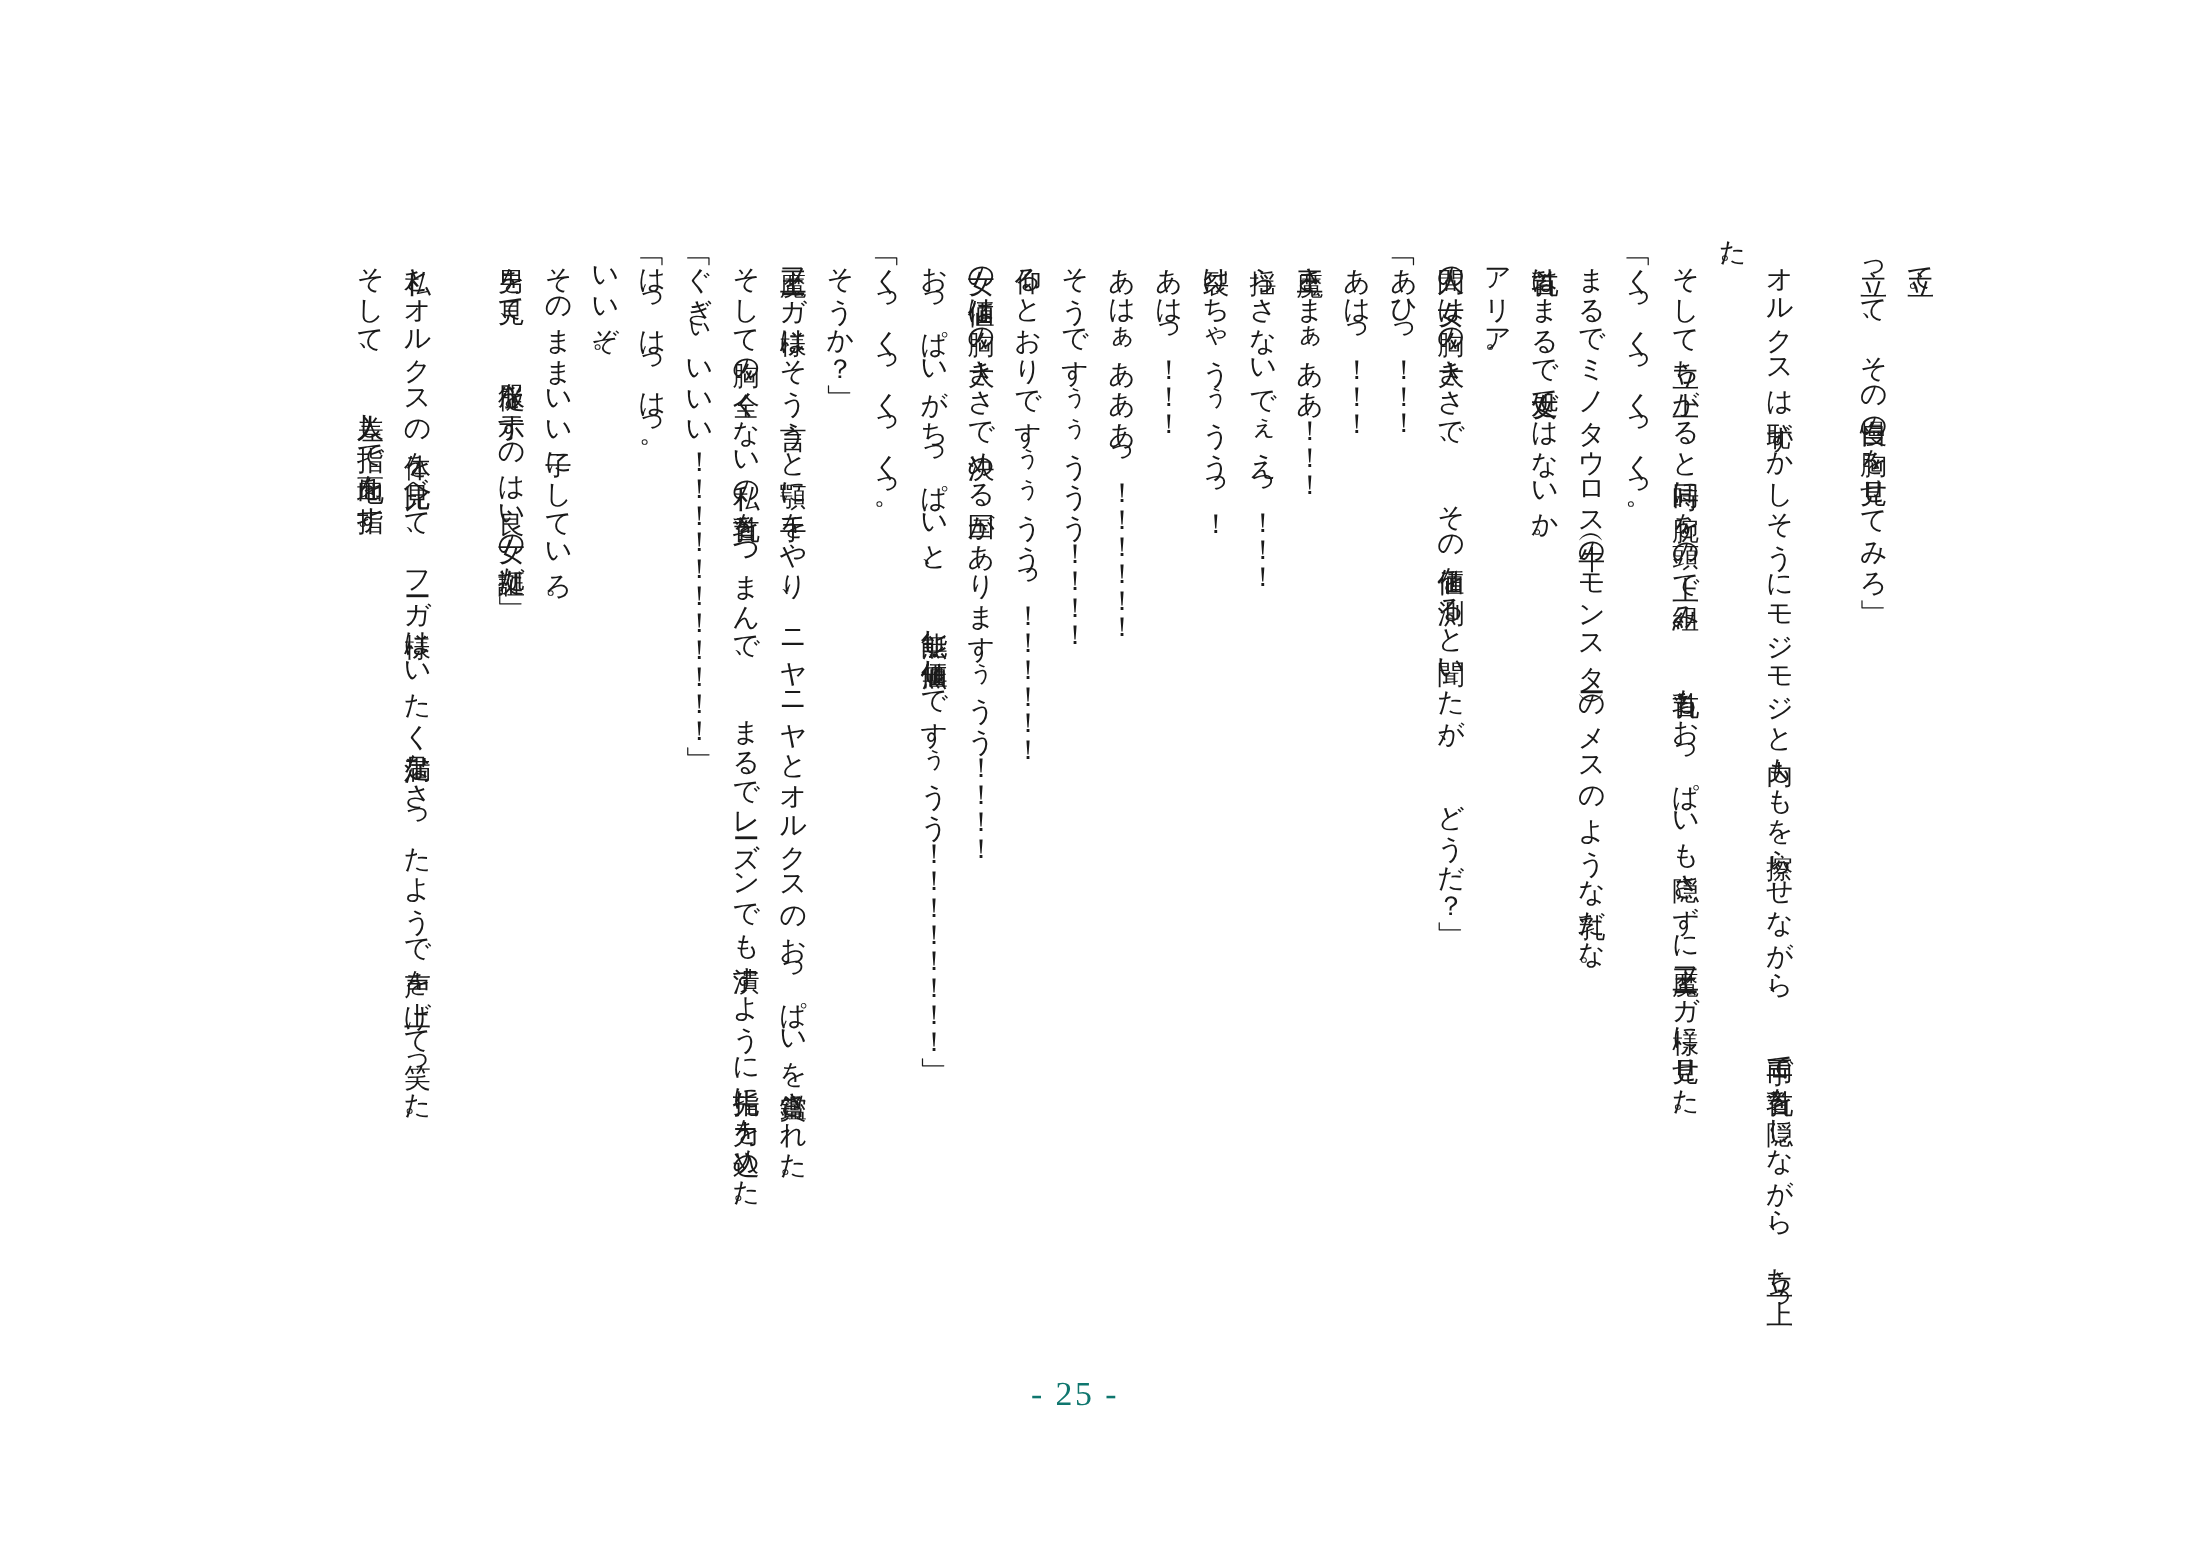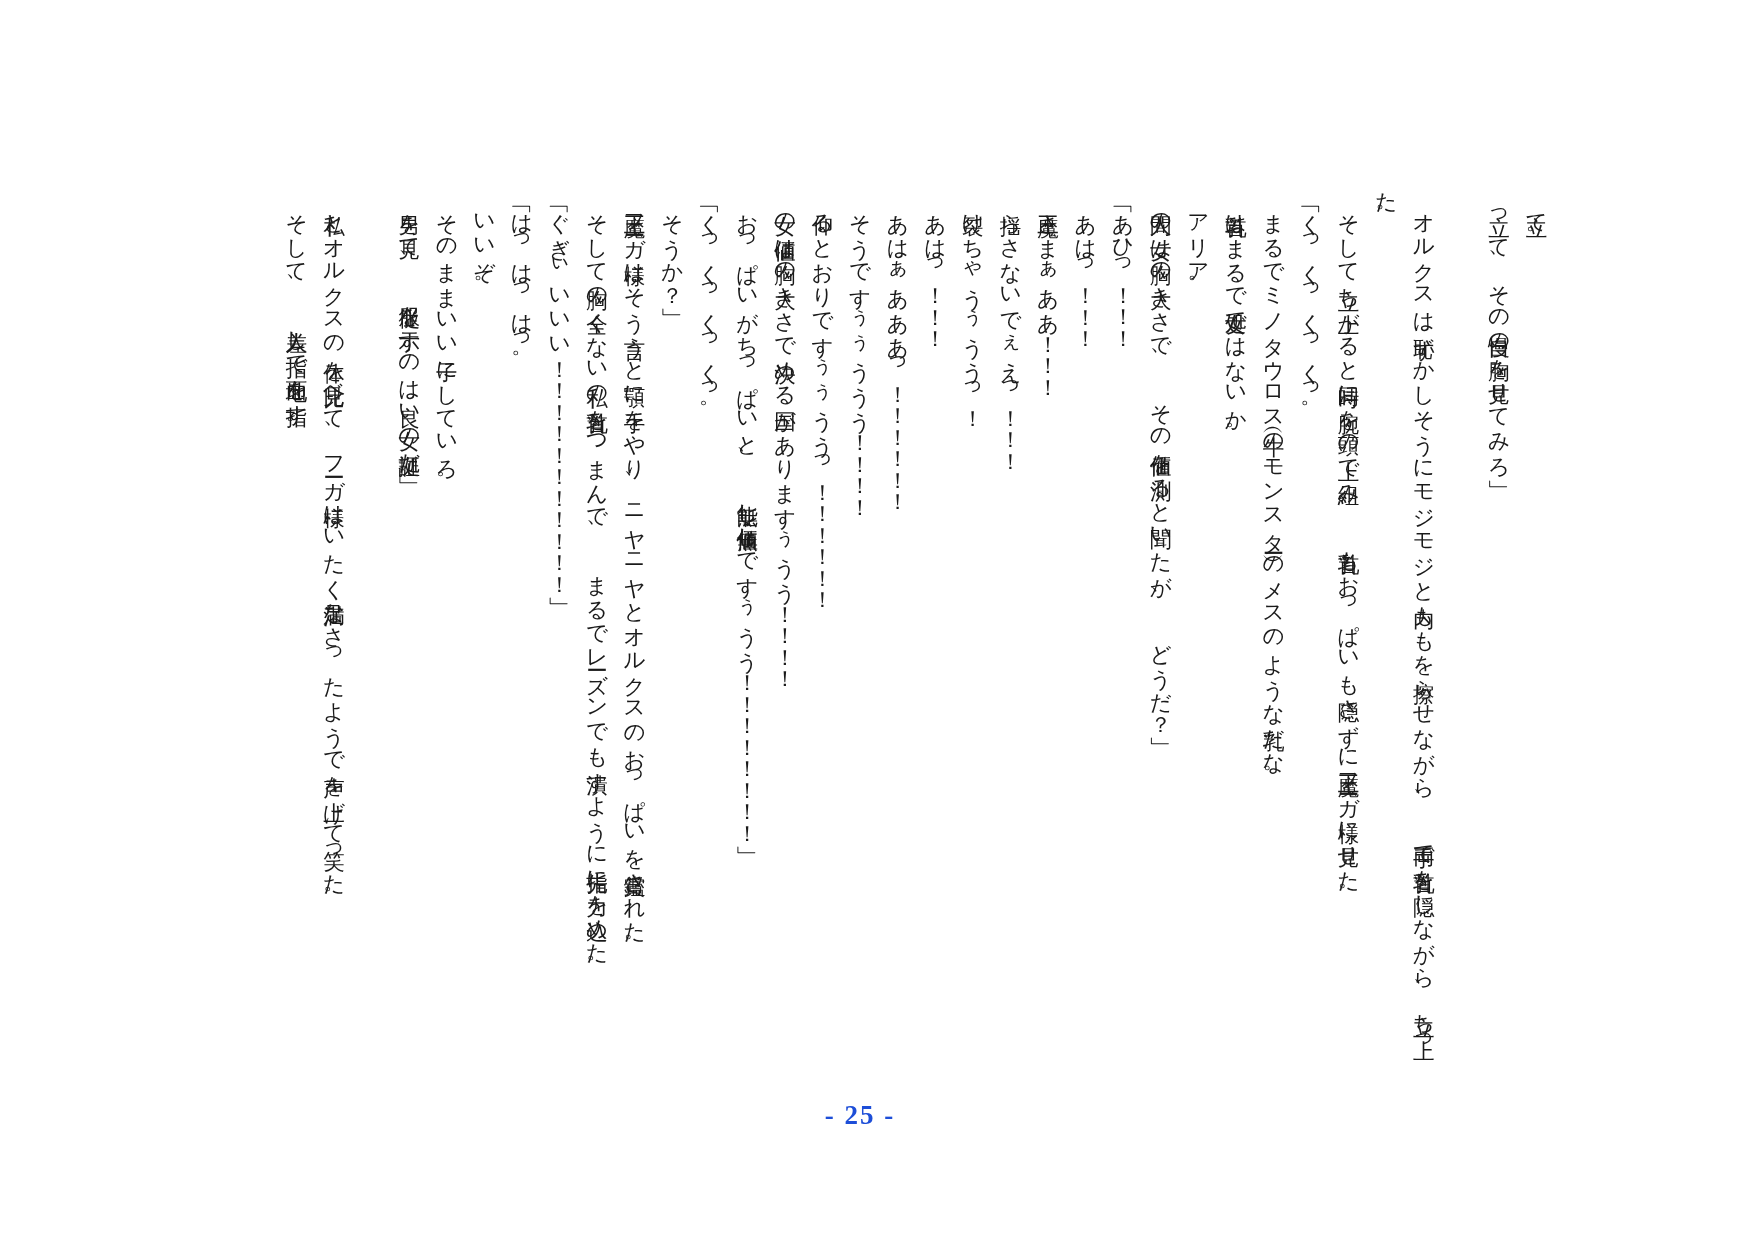--- a/index.html
+++ b/index.html
@@ -43,23 +43,22 @@
   .text-block p.line.gap {
     margin-block-start: 37.6px;
   }
   .page-number {
     position: absolute;
     top: 1100px;
     left: 860px;
     transform: translateX(-50%);
     font-size: 27px;
     letter-spacing: 2px;
-    color: #1d4ed8;
+    color: #0f766e;
     white-space: nowrap;
-    font-weight: bold;
   }
 </style>
 </head>
 <body>
 
 <div class="page">
   <div class="text-block">
       <p class="line">立て。</p>
       <p class="line">立って、その自慢の胸を見せてみろ」</p>
       <p class="line gap">オルクスは恥ずかしそうにモジモジと内ももを擦らせながら、　両手で乳首を隠しながら、立ち上った。</p>

